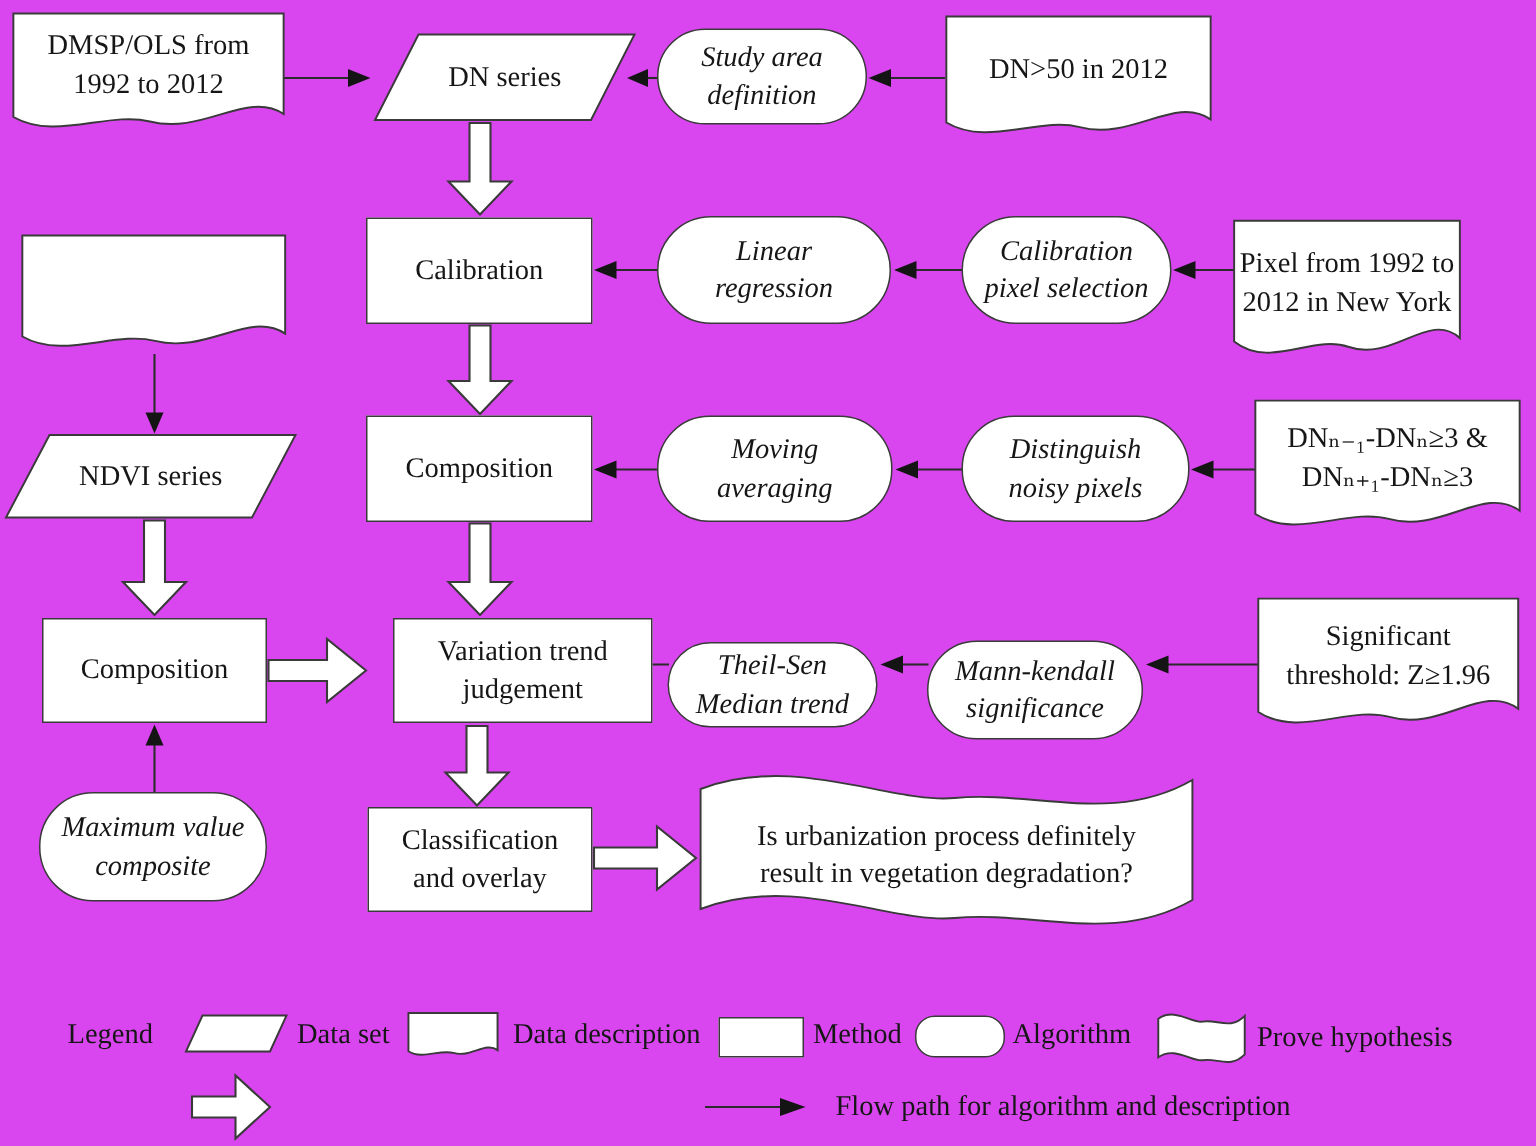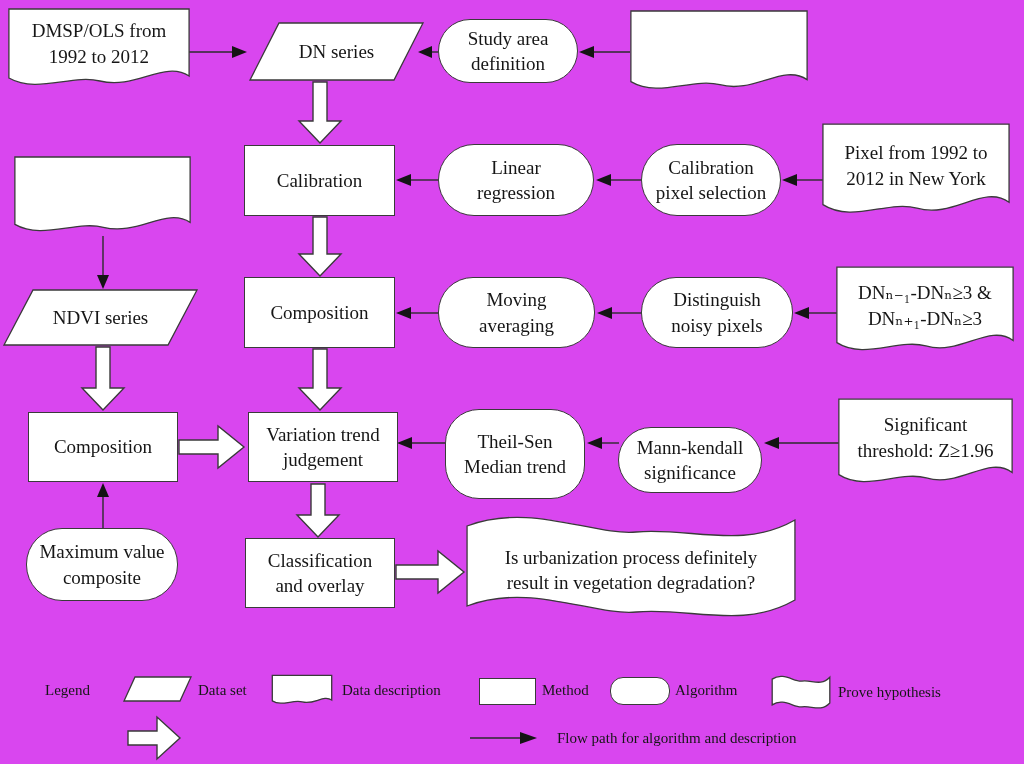--- a/index.html
+++ b/index.html
@@ -10,29 +10,29 @@
   .canvas svg{position:absolute;display:block;overflow:visible;}
   
   .node{position:absolute;display:flex;align-items:center;justify-content:center;box-sizing:border-box;}
   .node .label{
     position:relative;z-index:2;text-align:center;font-size:19px;line-height:1.32;
     white-space:pre-line;
   }
   .node > svg.shape{position:absolute;left:0;top:0;width:100%;height:100%;}
   .shape path,.shape polygon{fill:#ffffff;stroke:#3a3a3a;stroke-width:1.3;vector-effect:non-scaling-stroke;}
   .rect{border:1.4px solid #3a3a3a;background:#fff;}
-  .stadium{border:1.4px solid #3a3a3a;background:#fff;}
+  .stadium{border:1.4px solid #3a3a3a;background:#fff;font-style:italic;}
   .doc .label{padding-bottom:13px;}
   .flag .label{padding-top:8px;}
   
   .arr line{stroke:#2b2b2b;stroke-width:1.4;}
   .arr polygon{fill:#141414;stroke:none;}
   .hollow polygon{fill:#ffffff;stroke:#3a3a3a;stroke-width:1.4;vector-effect:non-scaling-stroke;}
   
-  .ltext{position:absolute;font-size:15px;height:28px;display:flex;align-items:center;white-space:nowrap;}
+  .ltext{position:absolute;font-size:19px;height:28px;display:flex;align-items:center;white-space:nowrap;}
 </style>
 </head>
 <body>
 
 <div class="canvas">
 
   <svg class="arr" style="left:188px;top:45px;width:60px;height:14px" viewBox="0 0 60 14">
       <line x1="0" y1="7" x2="45" y2="7"></line>
       <polygon points="44,1 59,7 44,13"></polygon>
     </svg>
@@ -128,37 +128,38 @@
 
   <div class="node stadium" style="left:438px;top:19px;width:140px;height:64px;border-radius:32px">
     <div class="label">Study area
 definition</div>
   </div>
 
   <div class="node doc" style="left:630px;top:10px;width:178px;height:86px">
     <svg class="shape" viewBox="0 0 200 84" preserveAspectRatio="none">
         <path d="M1,1 L199,1 L199,68 C172,52 140,82 101,73 C70,66 32,86 1,70 Z"></path>
       </svg>
+    <div class="label">DN&gt;50 in 2012</div>
   </div>
 
   <div class="node rect" style="left:244px;top:145px;width:151px;height:71px">
     <div class="label">Calibration</div>
   </div>
 
   <div class="node stadium" style="left:438px;top:144px;width:156px;height:72px;border-radius:36px">
     <div class="label">Linear
 regression</div>
   </div>
 
   <div class="node stadium" style="left:641px;top:144px;width:140px;height:72px;border-radius:36px">
     <div class="label">Calibration
 pixel selection</div>
   </div>
 
-  <div class="node doc" style="left:822px;top:123px;width:188px;height:98px">
+  <div class="node doc" style="left:822px;top:146px;width:152px;height:98px">
     <svg class="shape" viewBox="0 0 200 84" preserveAspectRatio="none">
         <path d="M1,1 L199,1 L199,68 C172,52 140,82 101,73 C70,66 32,86 1,70 Z"></path>
       </svg>
     <div class="label">Pixel from 1992 to
 2012 in New York</div>
   </div>
 
   <div class="node doc" style="left:14px;top:156px;width:177px;height:82px">
     <svg class="shape" viewBox="0 0 200 84" preserveAspectRatio="none">
         <path d="M1,1 L199,1 L199,68 C172,52 140,82 101,73 C70,66 32,86 1,70 Z"></path>
@@ -191,26 +192,26 @@
         <path d="M1,1 L199,1 L199,68 C172,52 140,82 101,73 C70,66 32,86 1,70 Z"></path>
       </svg>
     <div class="label">DNₙ₋₁-DNₙ≥3 &amp;
 DNₙ₊₁-DNₙ≥3</div>
   </div>
 
   <div class="node rect" style="left:28px;top:412px;width:150px;height:70px">
     <div class="label">Composition</div>
   </div>
 
-  <div class="node rect" style="left:248px;top:412px;width:150px;height:70px">
+  <div class="node rect" style="left:262px;top:412px;width:173px;height:70px">
     <div class="label">Variation trend
 judgement</div>
   </div>
 
-  <div class="node stadium" style="left:445px;top:409px;width:140px;height:90px;border-radius:34px">
+  <div class="node stadium" style="left:445px;top:428px;width:140px;height:57px;border-radius:34px">
     <div class="label">Theil-Sen
 Median trend</div>
   </div>
 
   <div class="node stadium" style="left:618px;top:427px;width:144px;height:66px;border-radius:34px">
     <div class="label">Mann-kendall
 significance</div>
   </div>
 
   <div class="node doc" style="left:838px;top:398px;width:175px;height:92px">

